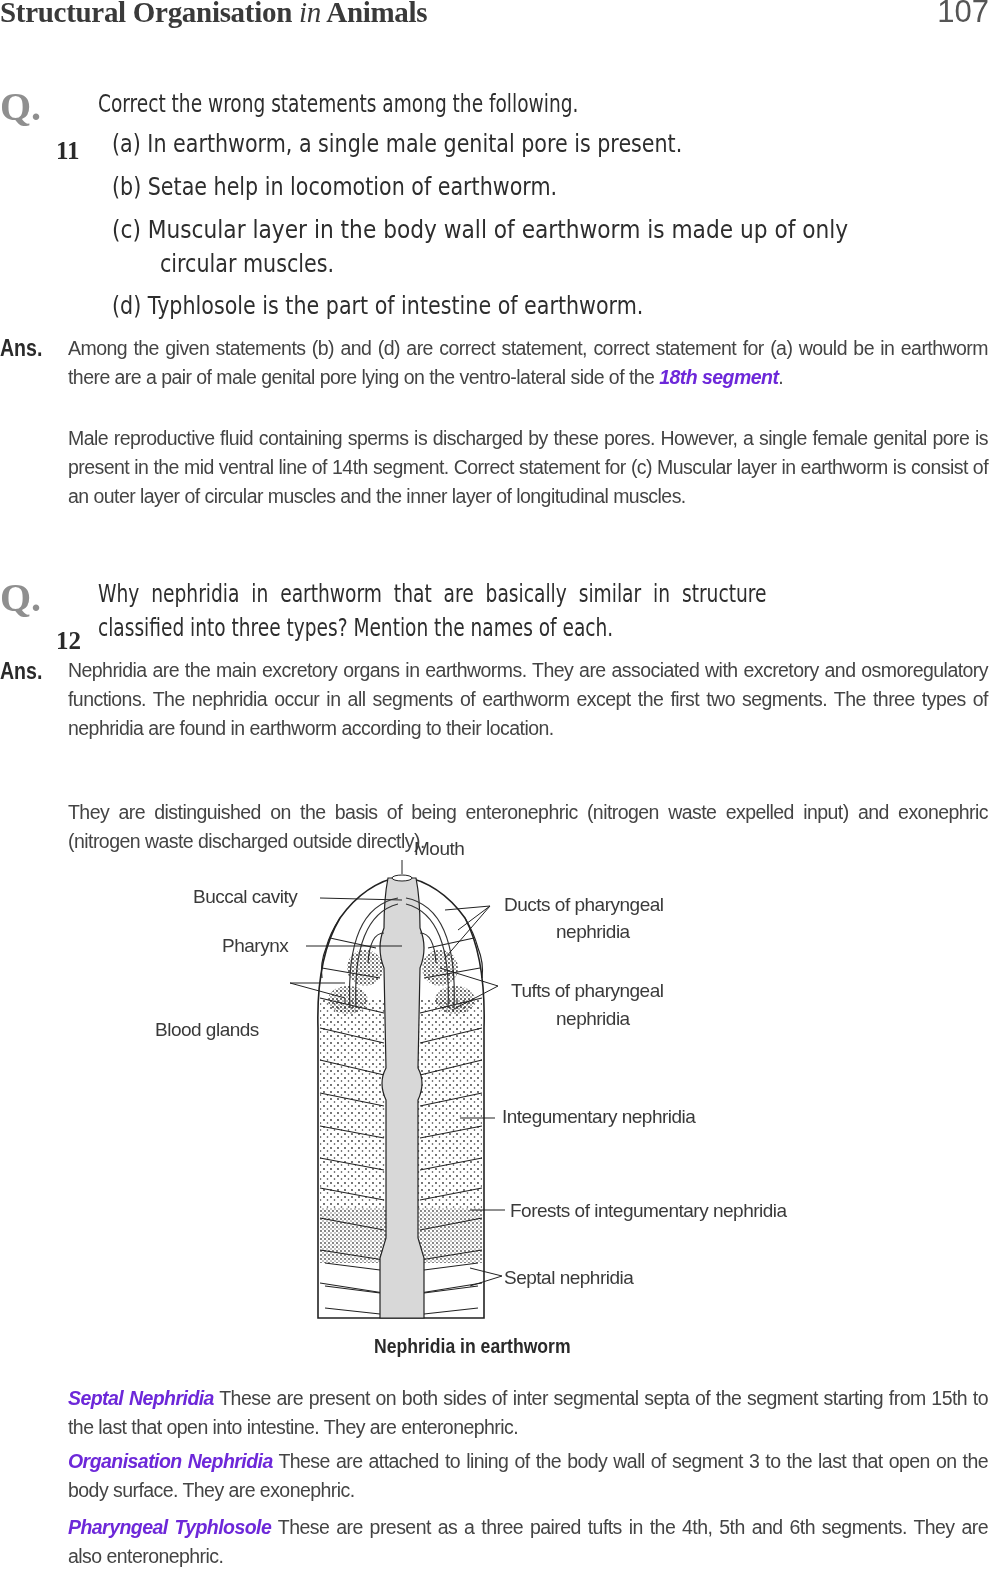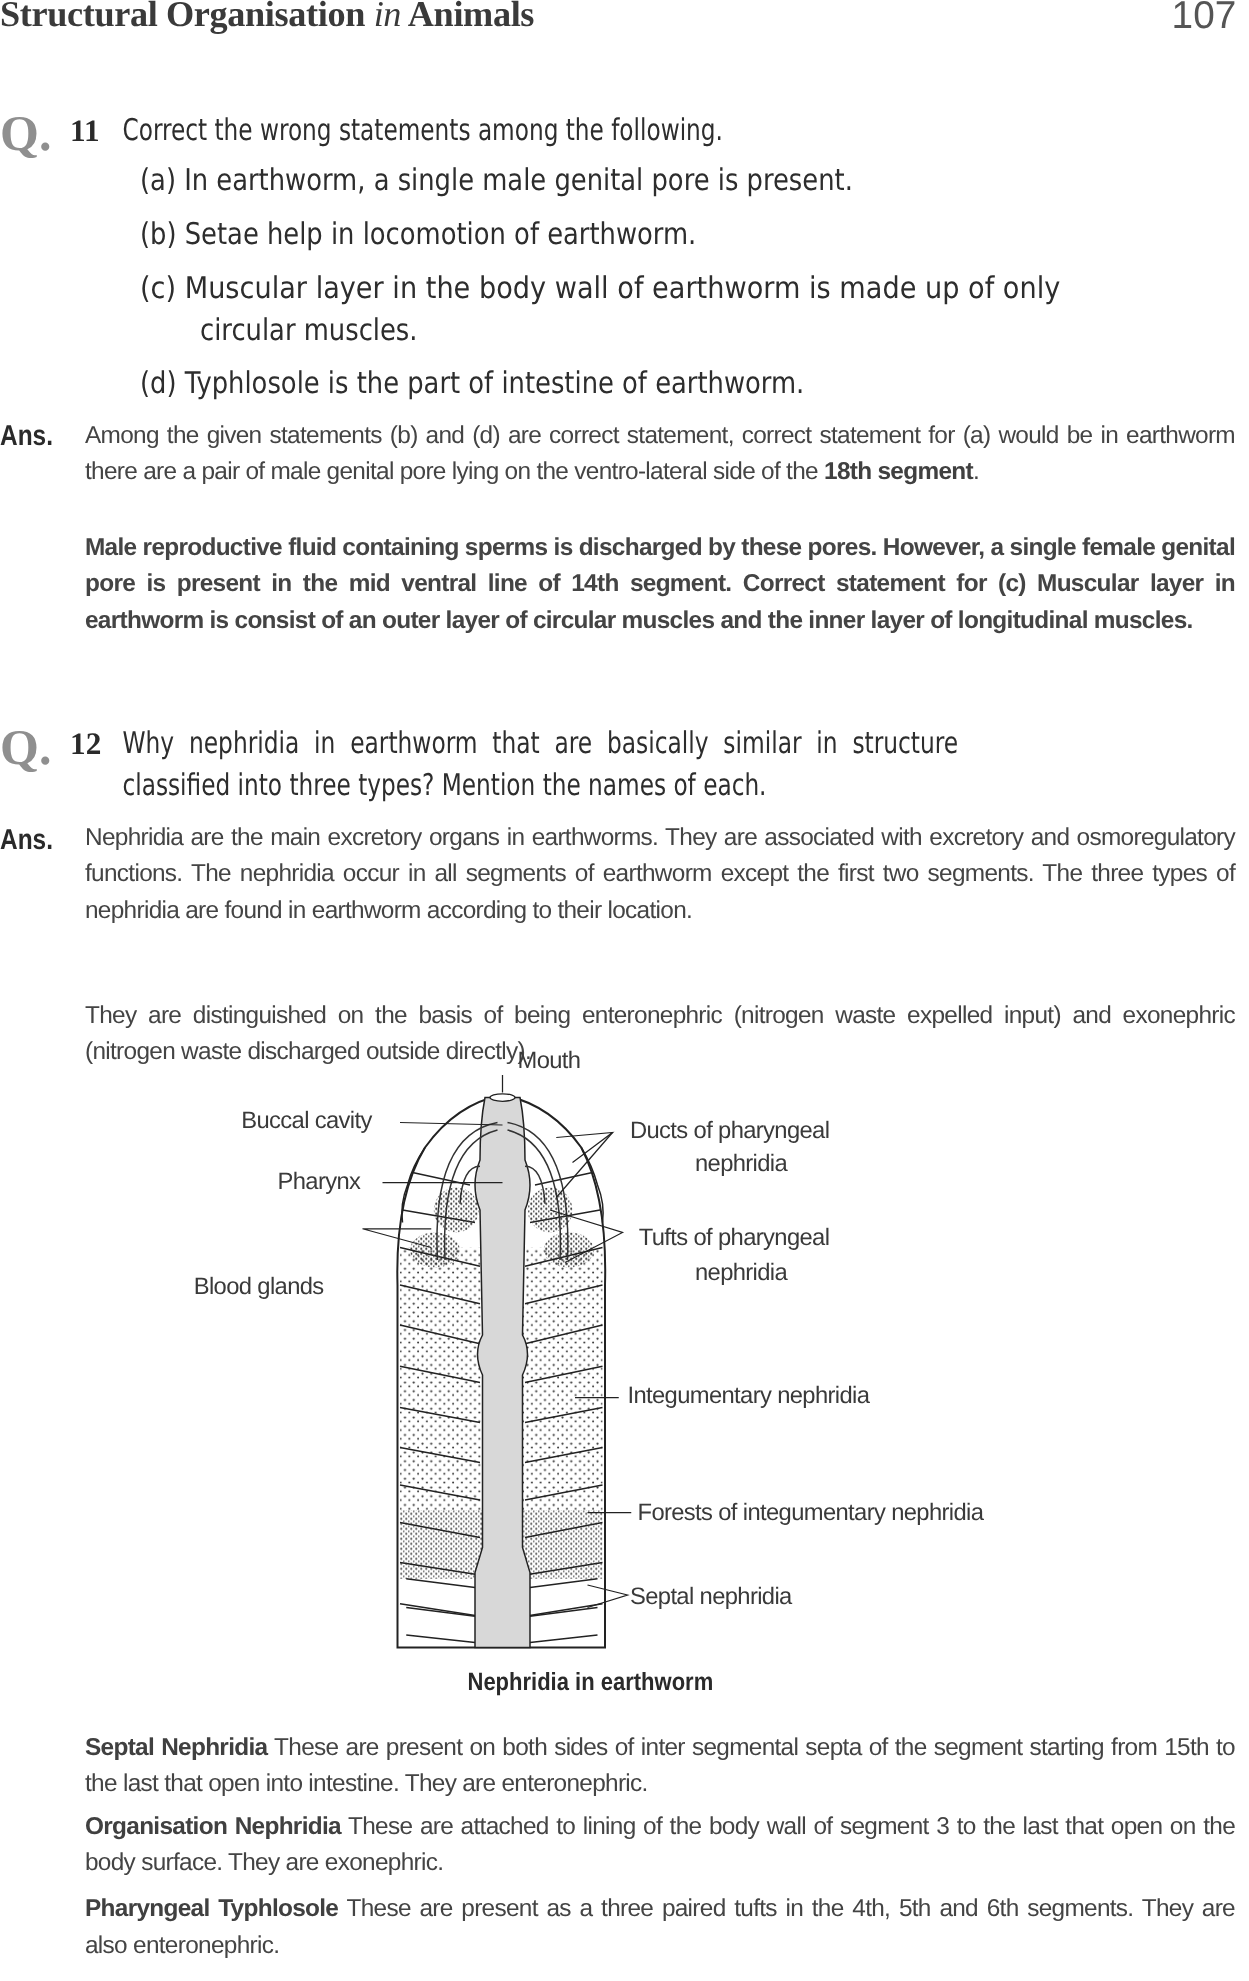--- a/index.html
+++ b/index.html
@@ -1,27 +1,27 @@
 <!DOCTYPE html>
 <html><head>
 <meta charset="utf-8">
 <style>
   html, body { margin:0; padding:0; background:#ffffff; }
   body { width:999px; height:1585px; position:relative; overflow:hidden; color:#2a2a2a; }
   .header-title { position:absolute; left:0; top:-4px; font-family:"Liberation Serif", serif; font-weight:bold; font-size:29px; color:#3a3a3a; letter-spacing:-0.3px; }
   .header-title i { font-weight:normal; font-style:italic; }
   .page-num { position:absolute; right:10px; top:-6px; font-family:"Liberation Sans", sans-serif; font-size:31px; font-weight:300; color:#555; }
   .q-mark { position:absolute; left:0; font-family:"Liberation Serif", serif; font-weight:bold; font-size:40px; color:#8f8f8f; }
-  .q-num { position:absolute; font-family:"Liberation Serif", serif; font-weight:bold; font-size:25px; color:#2a2a2a; }
+  .q-num { position:absolute; font-family:"Liberation Serif", serif; font-weight:bold; font-size:25px; color:#2a2a2a;margin-top:45px; }
   .q-text { position:absolute; font-family:"DejaVu Sans Condensed", "DejaVu Sans", sans-serif; font-size:24px; color:#2d2d2d; transform:scaleX(0.86); transform-origin:left top; white-space:nowrap; }
   .opt { position:absolute; left:112px; font-family:"DejaVu Sans", sans-serif; font-size:24px; color:#2d2d2d; transform:scaleX(0.86); transform-origin:left top; white-space:nowrap; }
 
   .ans-label { position:absolute; left:0; font-family:"Liberation Sans", sans-serif; font-weight:bold; font-size:23px; color:#2a2a2a; transform:scaleX(0.85); transform-origin:left top; }
   .para { position:absolute; left:68px; width:920px; font-family:"Liberation Sans", sans-serif; font-size:19.5px; line-height:29px; color:#444; text-align:justify; font-weight:300; letter-spacing:-0.55px; }
-  .para b { font-weight:bold; color:#404040; }
+  .para b { font-weight:bold; color:#6d28d9;font-style:italic; }
 
   .diagram { position:absolute; left:140px; top:838px; width:720px; height:525px; }
   .lbl { position:absolute; font-family:"Liberation Sans", sans-serif; font-size:19px; color:#3a3a3a; letter-spacing:-0.5px; white-space:nowrap; }
   .caption { position:absolute; left:374px; top:1335px; font-family:"Liberation Sans", sans-serif; font-weight:bold; font-size:20px; color:#2a2a2a; transform:scaleX(0.88); transform-origin:left top; white-space:nowrap; }
 </style>
 </head>
 <body>
 
 <div class="header-title">
   <span>Structural Organisation </span><i>in</i><span> Animals</span>
@@ -34,21 +34,21 @@
   <span class="q-text" style="left:98px; top:90px;">Correct the wrong statements among the following.</span>
   <span class="opt" style="top:130px;">(a) In earthworm, a single male genital pore is present.</span>
   <span class="opt" style="top:173px;">(b) Setae help in locomotion of earthworm.</span>
   <span class="opt" style="top:216px; transform:scaleX(0.905);">(c) Muscular layer in the body wall of earthworm is made up of only</span>
   <span class="opt" style="left:160px; top:250px;">circular muscles.</span>
   <span class="opt" style="top:292px;">(d) Typhlosole is the part of intestine of earthworm.</span>
 </div>
 
 <span class="ans-label" style="top:335px;">Ans.</span>
 <div class="para" style="top:334px;"><span>Among the given statements  (b) and (d) are correct statement, correct statement for (a) would be in earthworm there are a pair of male genital pore lying on the ventro-lateral side of the </span><b>18th segment</b><span>.</span></div>
-<div class="para" style="top:424px;font-weight:bold;">Male reproductive fluid containing sperms is discharged by these pores. However, a single female genital pore is present in the mid ventral line of 14th segment. Correct statement for (c) Muscular layer in earthworm is consist of an outer layer of circular muscles and the inner layer of longitudinal muscles.</div>
+<div class="para" style="top:424px;">Male reproductive fluid containing sperms is discharged by these pores. However, a single female genital pore is present in the mid ventral line of 14th segment. Correct statement for (c) Muscular layer in earthworm is consist of an outer layer of circular muscles and the inner layer of longitudinal muscles.</div>
 
 <div>
   <span class="q-mark" style="top:574px;">Q.</span>
   <span class="q-num" style="left:56px; top:582px;">12</span>
   <span class="q-text" style="left:98px; top:580px; white-space:pre; transform:scaleX(0.864);">Why  nephridia  in  earthworm  that  are  basically  similar  in  structure</span>
   <span class="q-text" style="left:98px; top:614px;">classified into three types? Mention the names of each.</span>
 </div>
 
 <span class="ans-label" style="top:658px;">Ans.</span>
 <div class="para" style="top:656px;">Nephridia are the main excretory organs in earthworms. They are associated with excretory and osmoregulatory functions. The nephridia occur in all segments of earthworm except the first two segments. The three types of nephridia are found in earthworm according to their location.</div>

